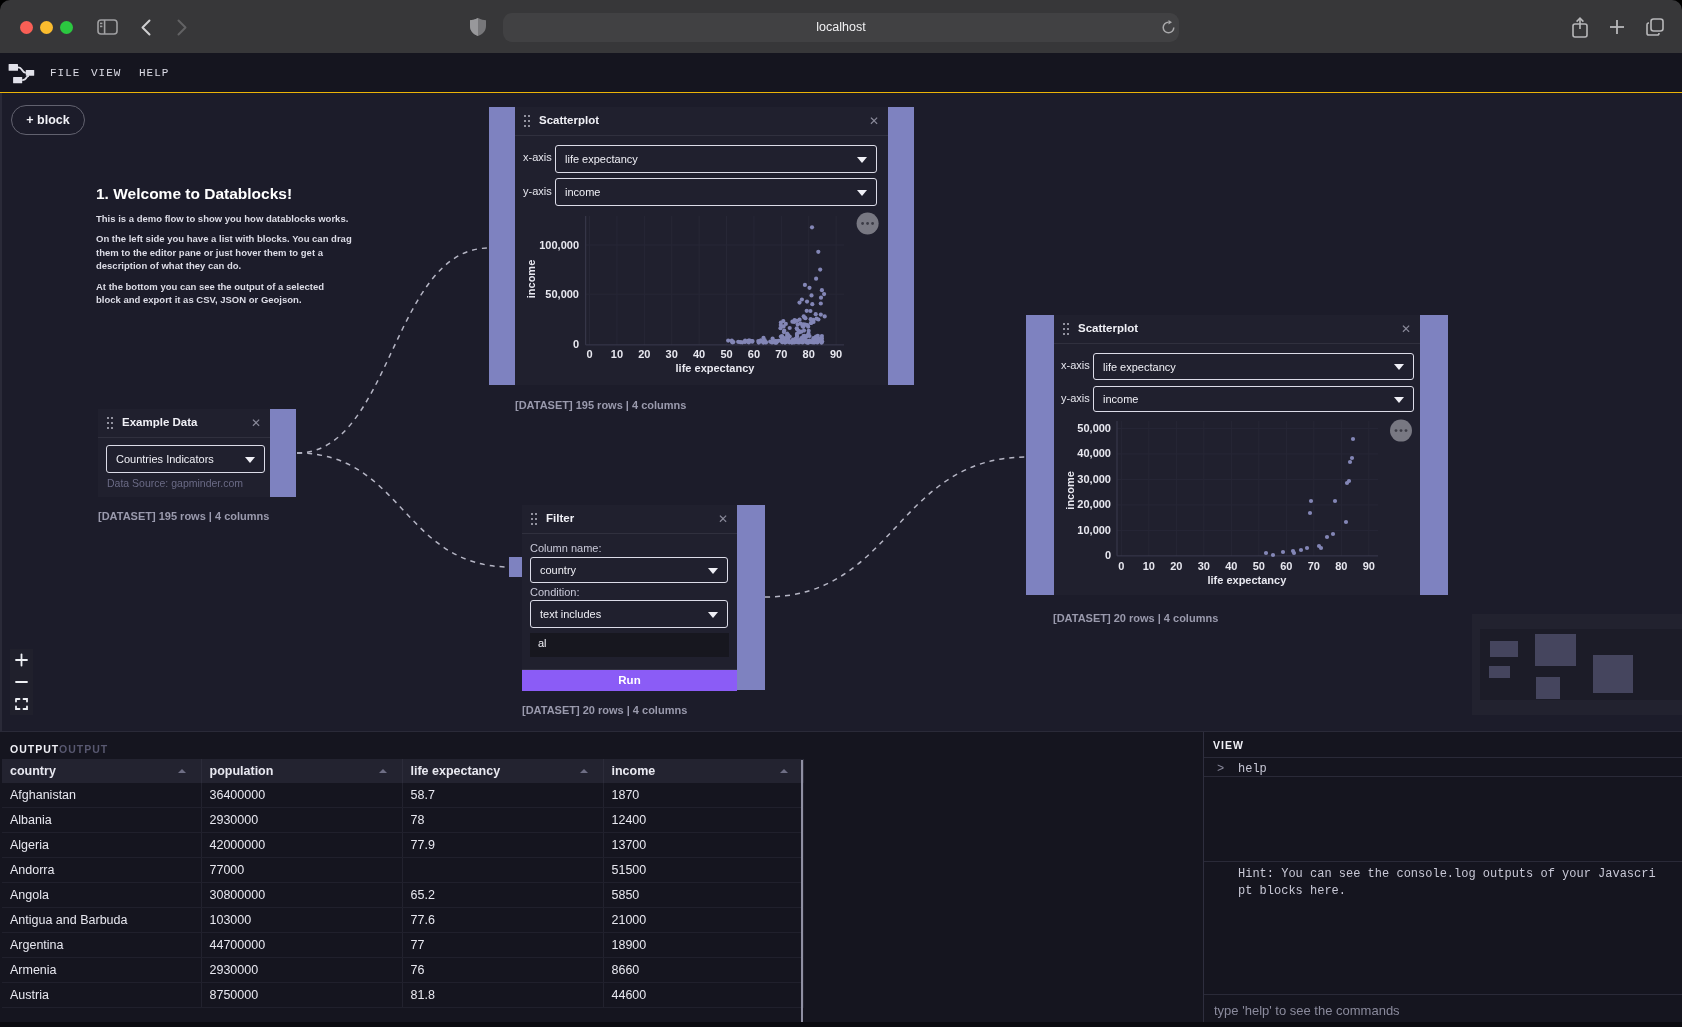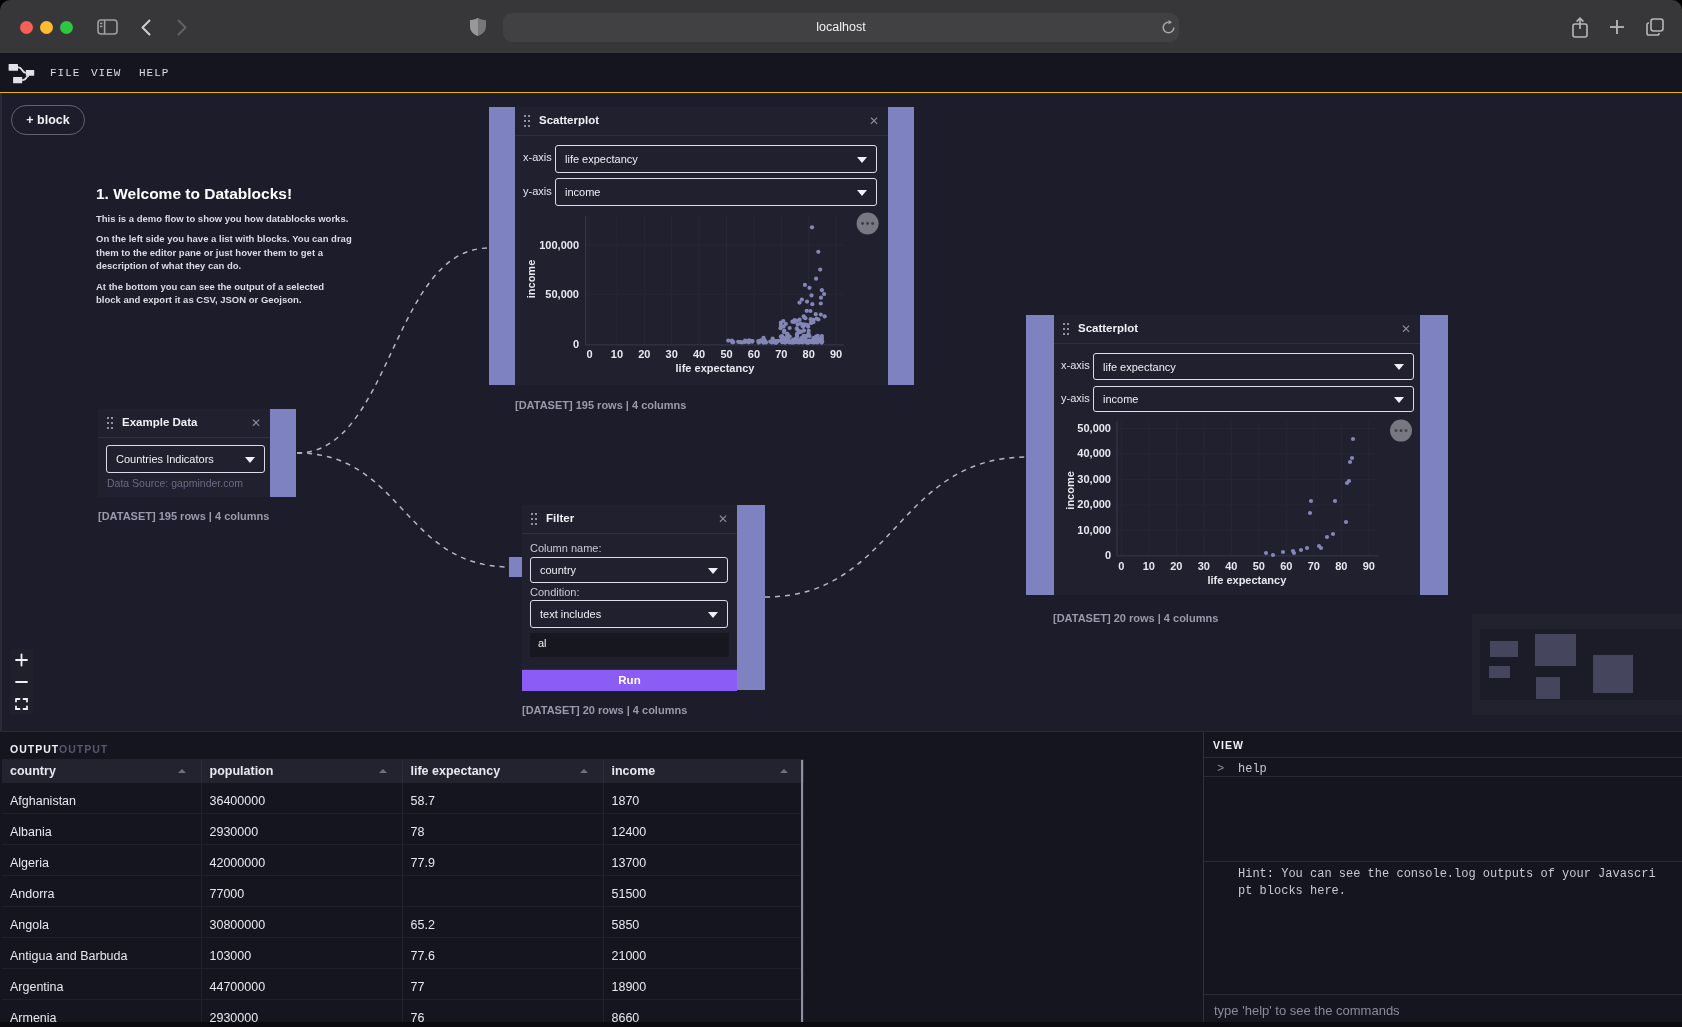--- a/index.html
+++ b/index.html
@@ -31,21 +31,21 @@
   .sel span{position:absolute;left:9px;top:50%;transform:translateY(-50%);}
   .sel .arr{position:absolute;right:9px;top:50%;margin-top:-2.5px;width:0;height:0;border-left:5.5px solid transparent;border-right:5.5px solid transparent;border-top:6px solid #f0f0f6;}
   .axlab{position:absolute;font-size:11px;color:#e6e6ee;}
   .caption{position:absolute;font-size:11px;color:#9a9aad;font-weight:bold;margin-top:8px;}
   
   #bottom{left:0;top:731px;width:1682px;height:296px;background:#15151f;border-top:1px solid #2a2a38;}
   .ptitle{font-size:10.5px;font-weight:bold;letter-spacing:1px;color:#f0f0f6;}
   table{border-collapse:collapse;table-layout:fixed;}
   #tbl{left:2px;top:27px;width:801px;color:#e8e8f0;font-size:12.5px;}
   #tbl th{background:#232330;font-weight:bold;text-align:left;height:23px;padding:0 0 0 8px;border-right:1px solid #2c2c3a;position:relative;}
-  #tbl td{height:24px;padding:6px 0 0 8px;border-right:1px solid #22222e;border-bottom:1px solid #20202c;font-weight:normal;}
+  #tbl td{height:24px;padding:0 0 0 8px;border-right:1px solid #22222e;border-bottom:1px solid #20202c;font-weight:normal;}
   .sort{position:absolute;right:15px;top:10px;width:0;height:0;border-left:4px solid transparent;border-right:4px solid transparent;border-bottom:4.5px solid #6e6e84;}
   #logs{left:1203px;top:0;width:479px;height:296px;border-left:1px solid #2e2e3e;}
   .mono{font-family:"Liberation Mono",monospace;font-size:12px;color:#c8c8d6;}
 </style>
 </head>
 <body>
 <div id="chrome" class="abs">
   <div class="abs tl" style="left:20px;background:#f95f56;"></div>
   <div class="abs tl" style="left:40px;background:#fbbc2e;"></div>
   <div class="abs tl" style="left:60px;background:#2bc840;"></div>

